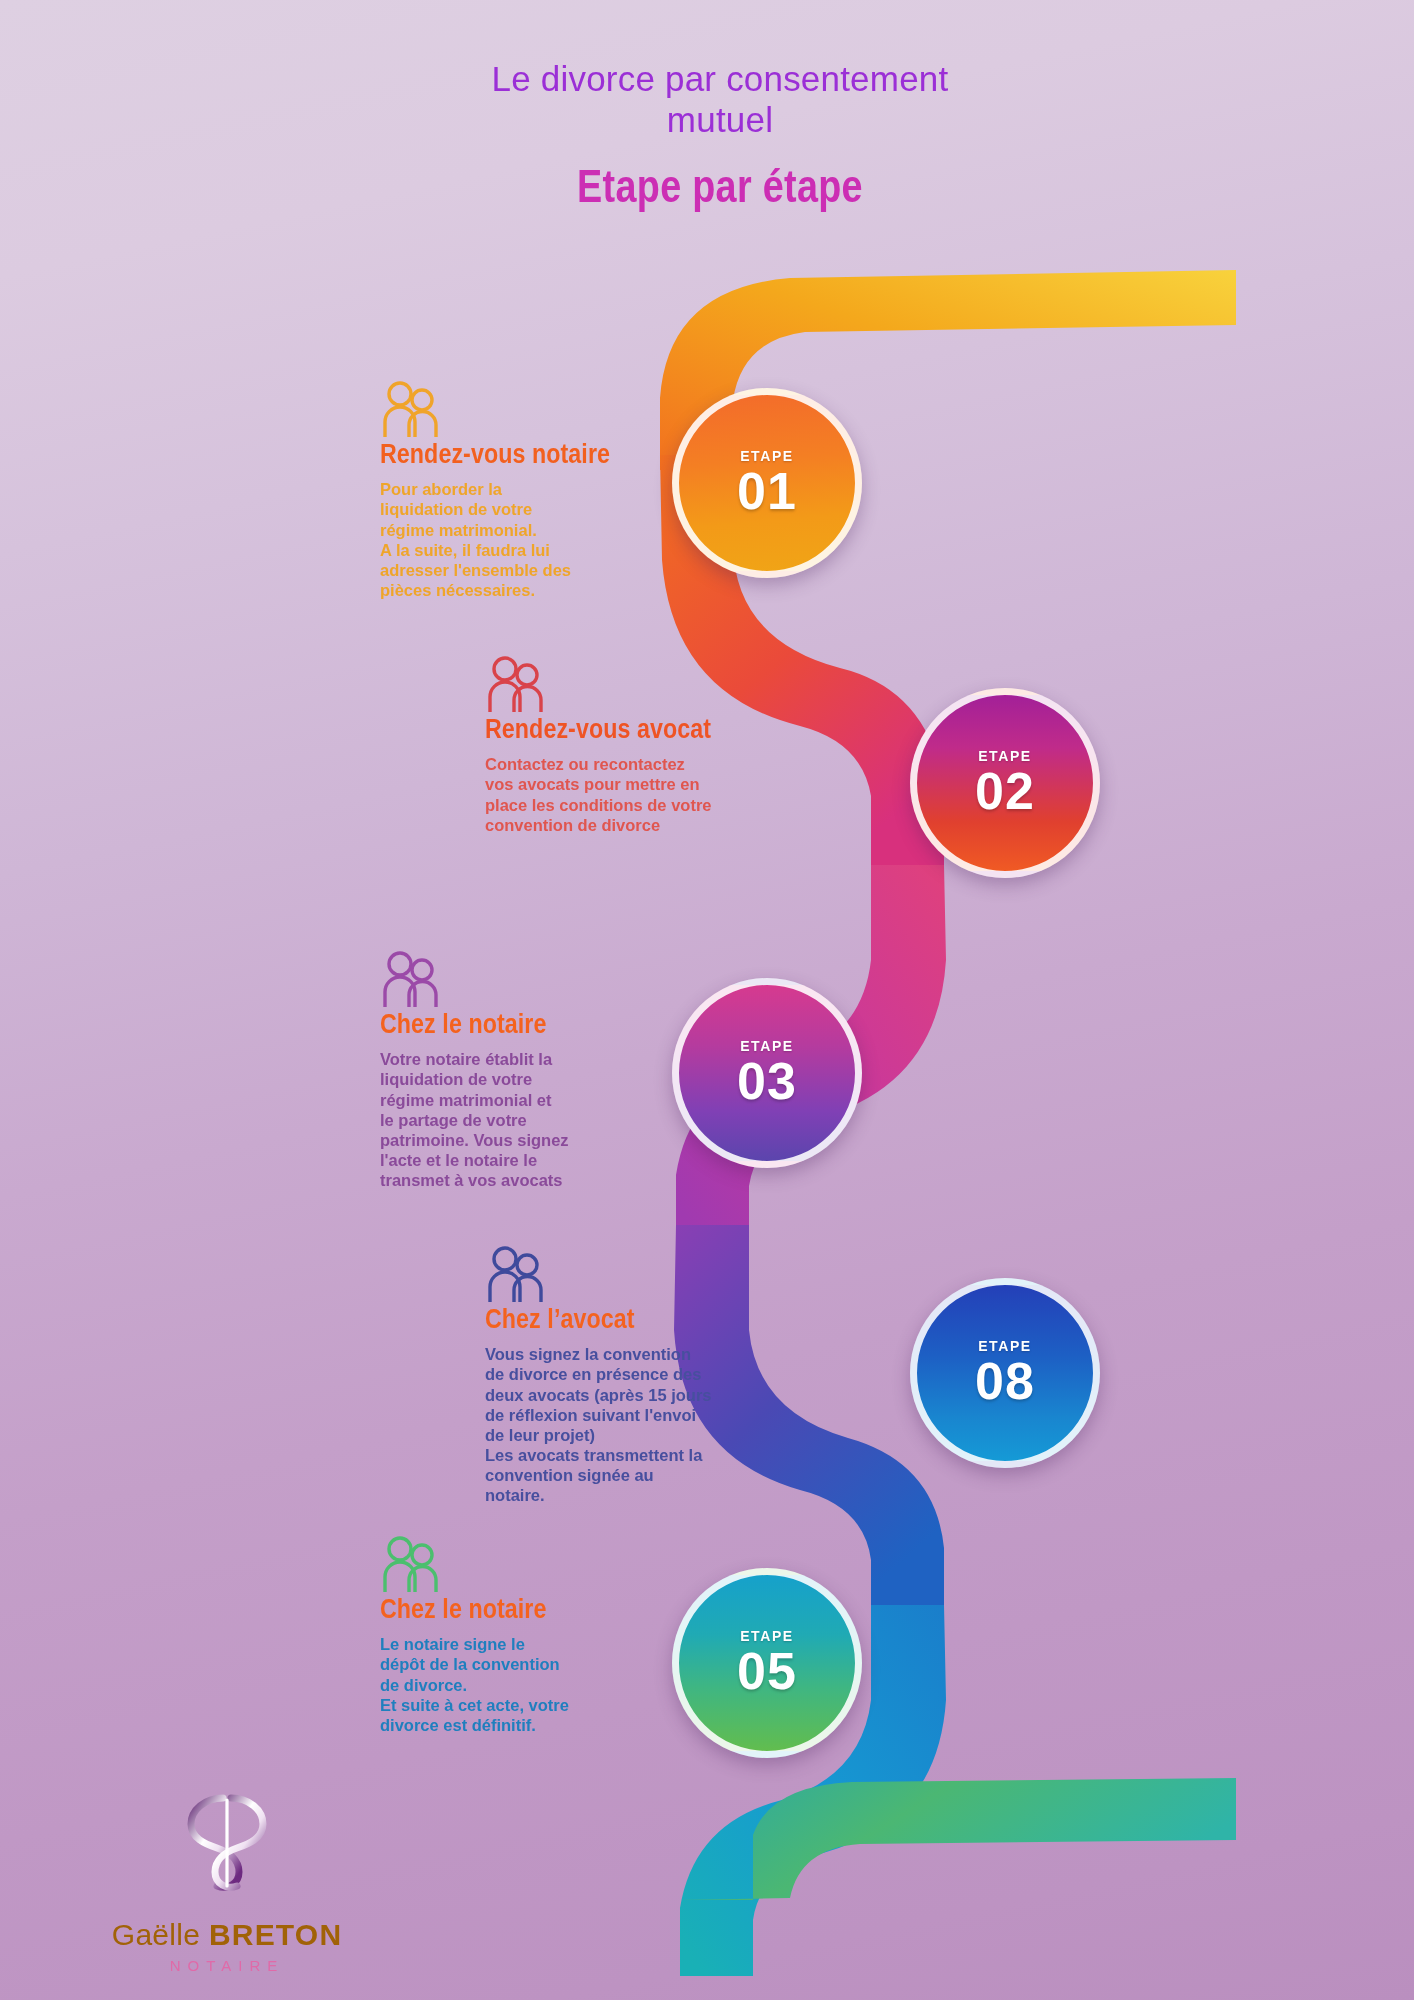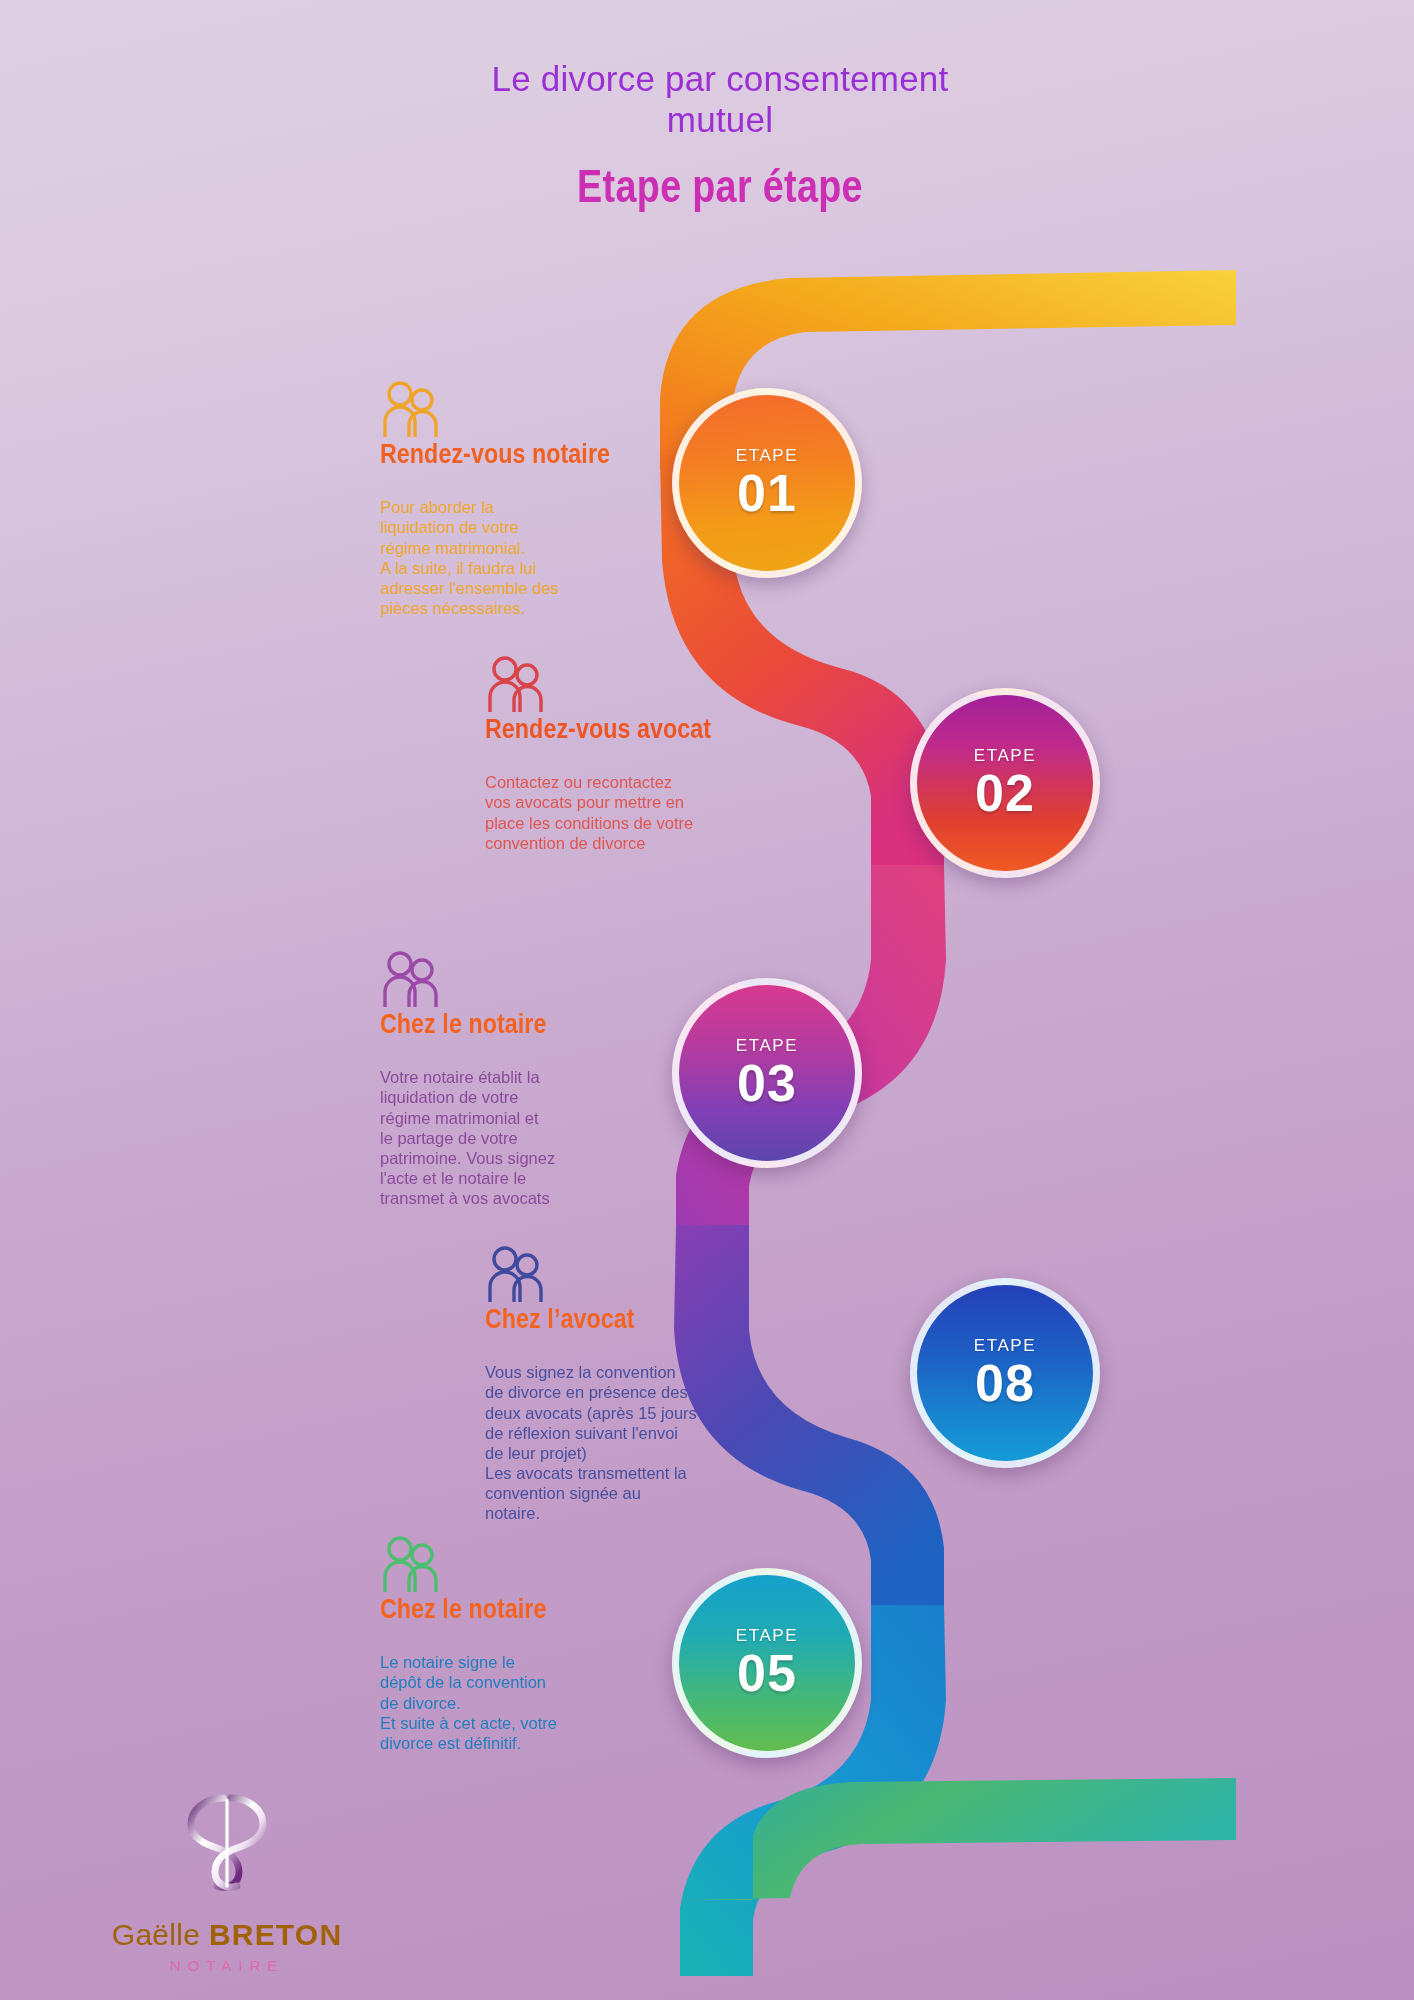--- a/index.html
+++ b/index.html
@@ -32,21 +32,21 @@
   
   .circle {
     position:absolute; width:190px; height:190px; border-radius:50%;
     border:7px solid rgba(255,255,255,.88);
     box-shadow:0 7px 18px rgba(70,30,90,.30);
     display:flex; flex-direction:column;
     align-items:center; justify-content:center;
     color:#fff; z-index:6;
   }
   .circle .etape {
-    font-size:17px; font-weight:400; letter-spacing:1.6px;
+    font-size:14px; font-weight:700; letter-spacing:1.6px;
     text-shadow:0 1px 2px rgba(0,0,0,.22);
   }
   .circle .num {
     font-size:52px; font-weight:700; line-height:1.02; margin-top:1px;
     letter-spacing:1px; text-shadow:0 2px 3px rgba(0,0,0,.22);
   }
   .c1 { left:672px; top:388px; background:linear-gradient(175deg,#f36b2b 0%,#f47f23 38%,#f39a18 70%,#f0a516 100%); }
   .c2 { left:910px; top:688px; background:linear-gradient(180deg,#a32098 0%,#c02b8a 30%,#e0402f 72%,#f05a24 100%); }
   .c3 { left:672px; top:978px; background:linear-gradient(180deg,#d63a8f 0%,#b63b9e 34%,#8040b5 72%,#5b45ad 100%); }
   .c4 { left:910px; top:1278px; background:linear-gradient(180deg,#2440b8 0%,#1d5fc4 40%,#1985cf 75%,#159ad6 100%); }
@@ -56,22 +56,22 @@
   
   .block { position:absolute; z-index:5; }
   .icon { display:block; margin-bottom:2px; }
   .b-title {
     font-size:27px; font-weight:700; color:#f4541f;
     letter-spacing:.1px; line-height:1.05;
     transform:scaleX(.86); transform-origin:left center;
     white-space:nowrap;
   }
   .b-body {
-    font-size:16.5px; font-weight:400; line-height:1.22;
-    margin-top:29px; white-space:pre-line;
+    font-size:16.5px; font-weight:700; line-height:1.22;
+    margin-top:11px; white-space:pre-line;
   }
 
   .blk1 { left:380px; top:380px; }
   .blk1 .b-title { color:#f2601f; }
   .blk1 .b-body  { color:#efa52a; }
 
   .blk2 { left:485px; top:655px; }
   .blk2 .b-title { color:#ef5424; }
   .blk2 .b-body  { color:#e0564f; }
 

